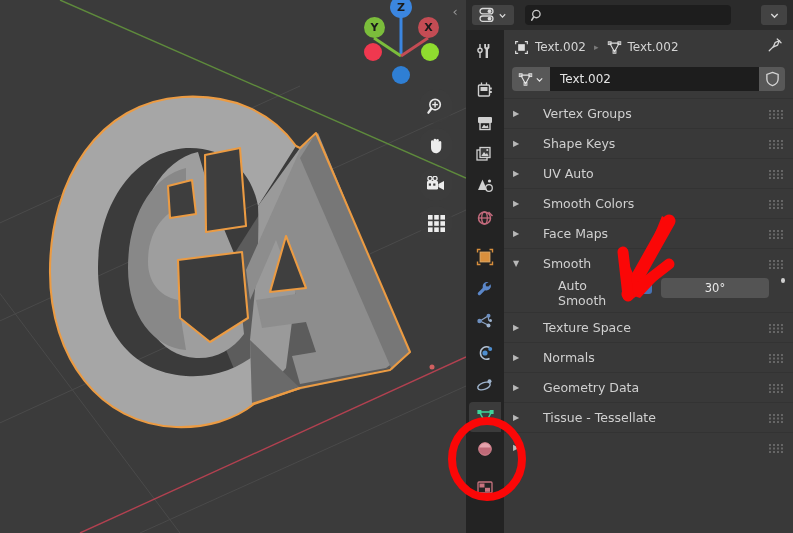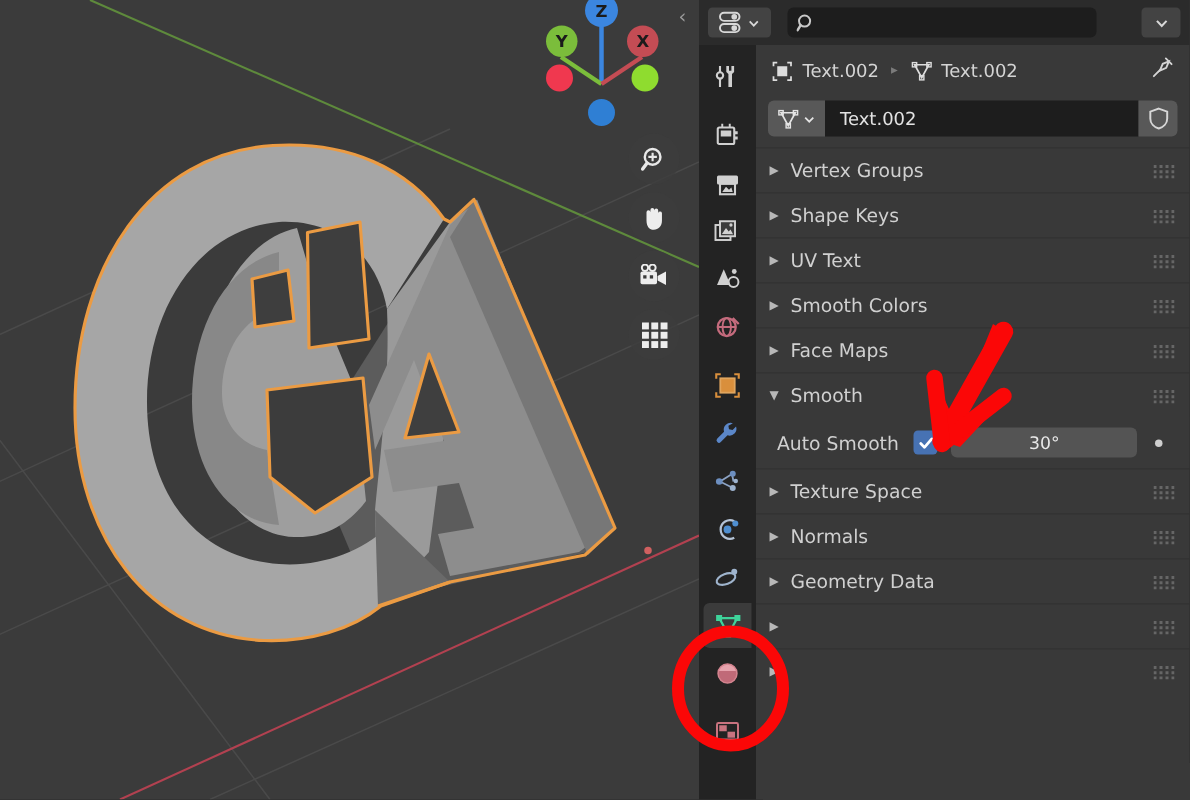--- a/index.html
+++ b/index.html
@@ -121,27 +121,27 @@
 
   .panel-row {
     height: 30px; display: flex; align-items: center;
     padding: 0 10px 0 9px; cursor: pointer;
     border-top: 1px solid #333333;
   }
   .panel-row .tri {
     width: 12px; color: #b8b8b8; font-size: 8px; flex: none;
   }
   .panel-row .plabel {
-    color: #d0d0d0; font-size: 12.5px; margin-left: 2px;
+    color: #d0d0d0; font-size: 12.5px; margin-left: 18px;
   }
   .panel-row .dots { margin-left: auto; opacity: .55; }
 
   .subrow {
-    height: 34px; display: flex; align-items: center;
-    padding: 0 8px 0 14px; background: #393939;
+    height: 34px; display: flex; align-items: flex-start;
+    padding: 0 8px 0 14px; background: #393939; margin-left: 40px;
   }
   .subrow .slabel { color: #d0d0d0; font-size: 12.5px; }
   .chk {
     width: 16px; height: 16px; border-radius: 3px; background: #4772b3;
     margin-left: 10px; display: flex; align-items: center; justify-content: center;
     cursor: pointer;
   }
   .numfield {
     width: 124px; height: 20px; background: #545454; border-radius: 4px;
     margin-left: 9px; display: flex; align-items: center; justify-content: center;
@@ -535,21 +535,21 @@
               <rect x="0" y="7" width="2" height="2"></rect>
                   <rect x="4" y="7" width="2" height="2"></rect>
                   <rect x="8" y="7" width="2" height="2"></rect>
                   <rect x="12" y="7" width="2" height="2"></rect>
             </g>
               </svg>
           </span>
         </div>
         <div class="panel-row">
           <span class="tri">▶</span>
-          <span class="plabel">UV Text</span>
+          <span class="plabel">UV Auto</span>
           <span class="dots">
             <svg width="14" height="9" viewBox="0 0 14 9">
                 <g fill="#8b8b8b">
               <rect x="0" y="0" width="2" height="2"></rect>
                   <rect x="4" y="0" width="2" height="2"></rect>
                   <rect x="8" y="0" width="2" height="2"></rect>
                   <rect x="12" y="0" width="2" height="2"></rect>
               <rect x="0" y="3.5" width="2" height="2"></rect>
                   <rect x="4" y="3.5" width="2" height="2"></rect>
                   <rect x="8" y="3.5" width="2" height="2"></rect>
@@ -703,20 +703,21 @@
               <rect x="0" y="7" width="2" height="2"></rect>
                   <rect x="4" y="7" width="2" height="2"></rect>
                   <rect x="8" y="7" width="2" height="2"></rect>
                   <rect x="12" y="7" width="2" height="2"></rect>
             </g>
               </svg>
           </span>
         </div>
         <div class="panel-row">
           <span class="tri">▶</span>
+          <span class="plabel">Tissue - Tessellate</span>
           <span class="dots">
             <svg width="14" height="9" viewBox="0 0 14 9">
                 <g fill="#8b8b8b">
               <rect x="0" y="0" width="2" height="2"></rect>
                   <rect x="4" y="0" width="2" height="2"></rect>
                   <rect x="8" y="0" width="2" height="2"></rect>
                   <rect x="12" y="0" width="2" height="2"></rect>
               <rect x="0" y="3.5" width="2" height="2"></rect>
                   <rect x="4" y="3.5" width="2" height="2"></rect>
                   <rect x="8" y="3.5" width="2" height="2"></rect>

